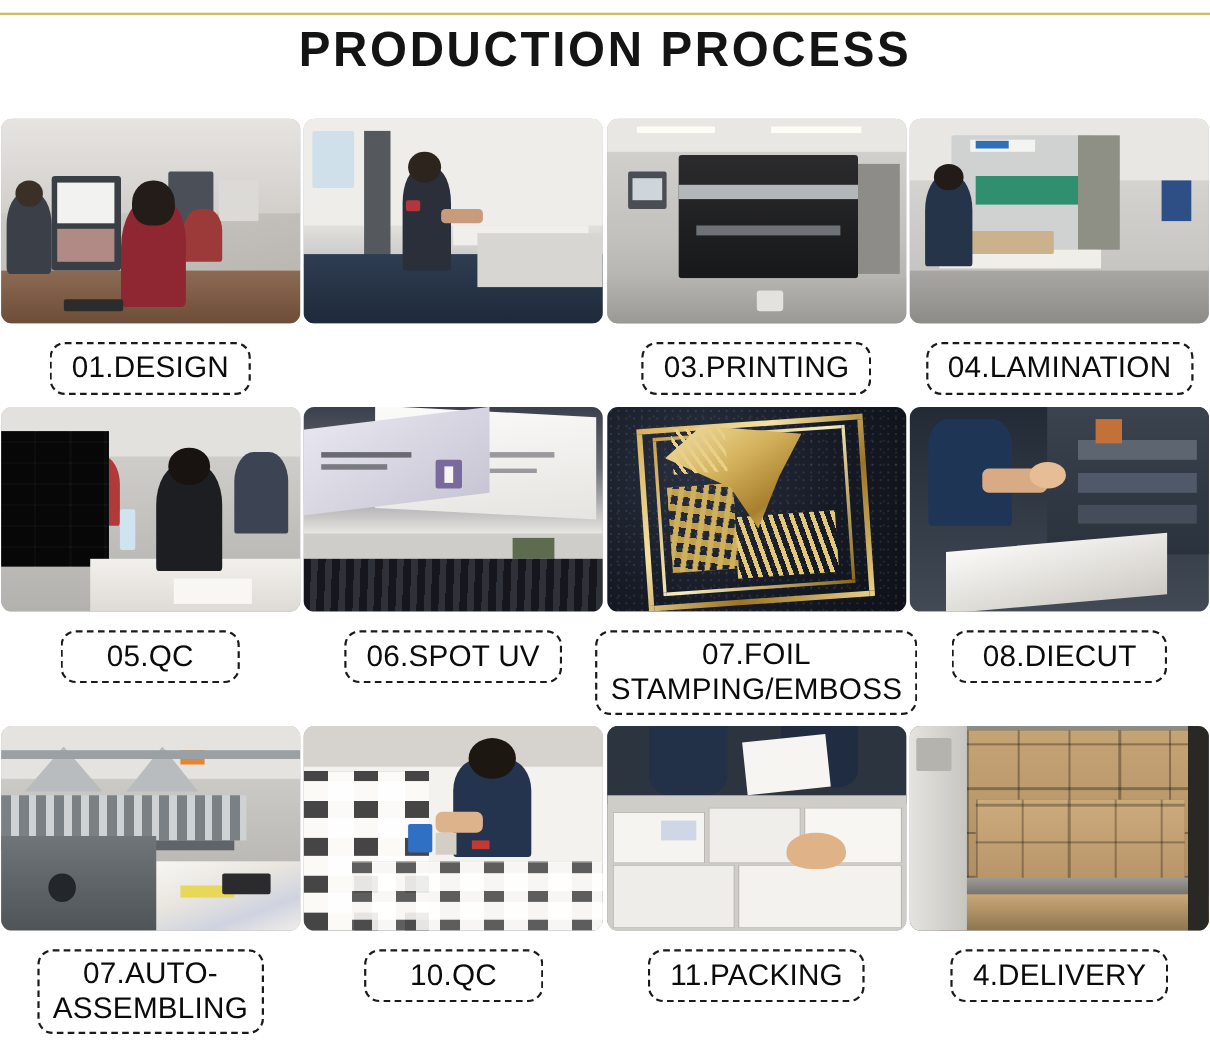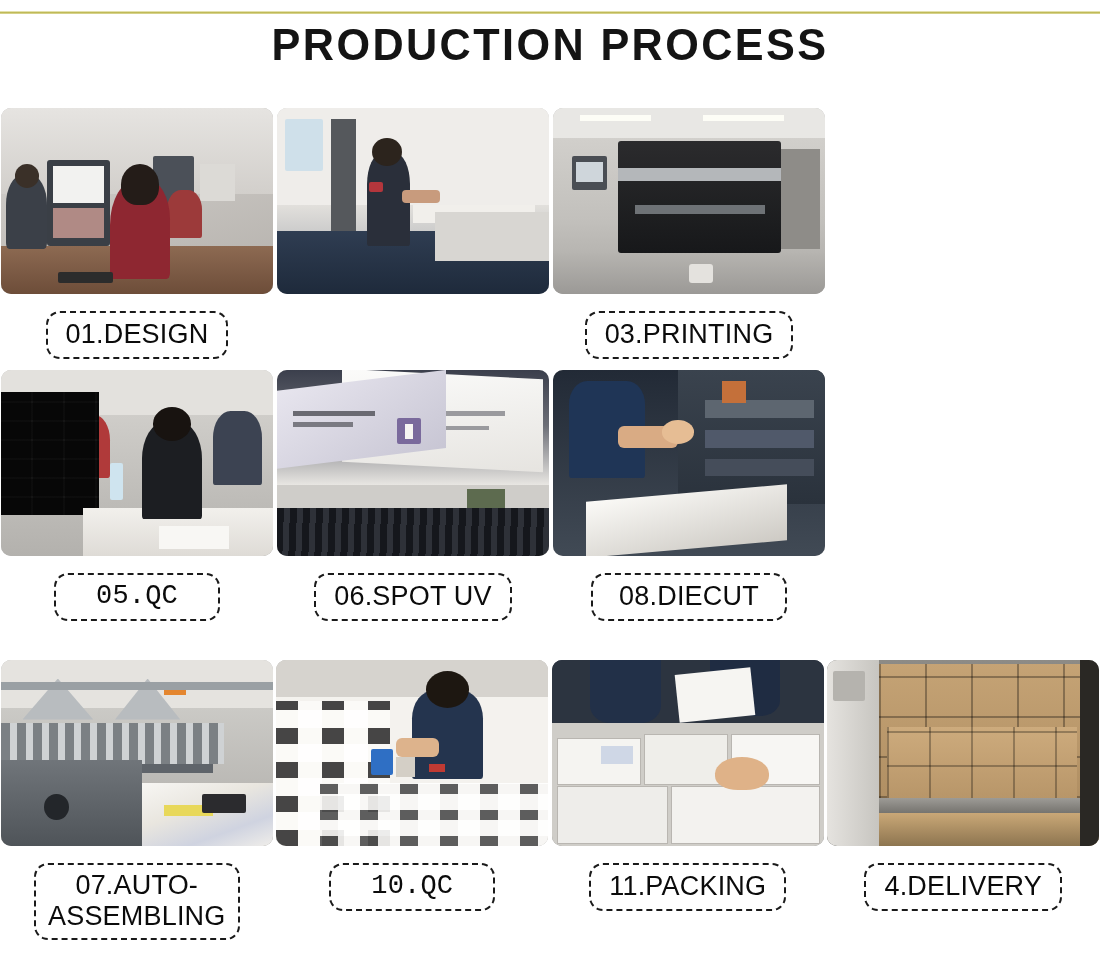--- a/index.html
+++ b/index.html
@@ -92,21 +92,21 @@
     line-height: 1.14;
     text-align: center;
     white-space: pre-line;
     letter-spacing: 0.2px;
     box-sizing: border-box;
   }
   .label.two-line {
     padding: 5px 12px 6px 12px;
   }
   .label.wide { padding-left: 26px; padding-right: 26px; }
-  .label.xwide { padding-left: 40px; padding-right: 40px; font-family: Liberation Mono, monospace; }
+  .label.xwide { padding-left: 40px; padding-right: 40px; }
 
   
 
   
   .sc-base { left:0; top:0; right:0; bottom:0; }
 
   
   .p1 .sc-base { background: linear-gradient(165deg,#d9d7d4 0%,#c9c6c2 40%,#b4b0ab 100%); }
   .p1 .wall { left:0; top:0; width:100%; height:46%; background:linear-gradient(180deg,#e6e4e1,#d2cfcb); }
   .p1 .desk { left:0; bottom:0; width:100%; height:26%; background:linear-gradient(180deg,#8d6a52,#6d4d39); }
@@ -369,20 +369,38 @@
           <div class="layer pbar"></div>
           <div class="layer pbar2"></div>
         <div class="layer mon"></div>
           <div class="layer moni"></div>
         <div class="layer floor"></div>
           <div class="layer drum"></div>
       </div>
       <div class="label">03.PRINTING</div>
     </div>
 
+    <div class="cell">
+      <div class="photo p4">
+        <div class="layer sc-base"></div>
+        <div class="layer wall"></div>
+          <div class="layer bgp"></div>
+        <div class="layer mach"></div>
+          <div class="layer machT"></div>
+          <div class="layer logo"></div>
+        <div class="layer glass"></div>
+          <div class="layer armR"></div>
+        <div class="layer floor"></div>
+          <div class="layer tbl"></div>
+          <div class="layer sheet"></div>
+        <div class="layer per"></div>
+          <div class="layer perh"></div>
+      </div>
+      <div class="label">04.LAMINATION</div>
+    </div>
 
   </div>
 
   <div class="row row-2">
 
     <div class="cell">
       <div class="photo p5">
         <div class="layer sc-base"></div>
         <div class="layer wall"></div>
         <div class="layer perB"></div>
@@ -408,20 +426,34 @@
           <div class="layer txt2"></div>
         <div class="layer chip"></div>
           <div class="layer chipi"></div>
         <div class="layer mach"></div>
           <div class="layer grn"></div>
         <div class="layer roll"></div>
       </div>
       <div class="label">06.SPOT UV</div>
     </div>
 
+    <div class="cell">
+      <div class="photo p7">
+        <div class="layer sc-base"></div>
+        <div class="layer noise"></div>
+        <div class="layer frameOut"></div>
+        <div class="layer frameIn"></div>
+        <div class="layer fan"></div>
+        <div class="layer ladder"></div>
+        <div class="layer shape"></div>
+        <div class="layer rays"></div>
+      </div>
+      <div class="label two-line">07.FOIL
+STAMPING/EMBOSS</div>
+    </div>
 
     <div class="cell">
       <div class="photo p8">
         <div class="layer dark"></div>
         <div class="layer mach"></div>
         <div class="layer slot1"></div>
           <div class="layer slot2"></div>
           <div class="layer slot3"></div>
         <div class="layer orng"></div>
         <div class="layer per"></div>

